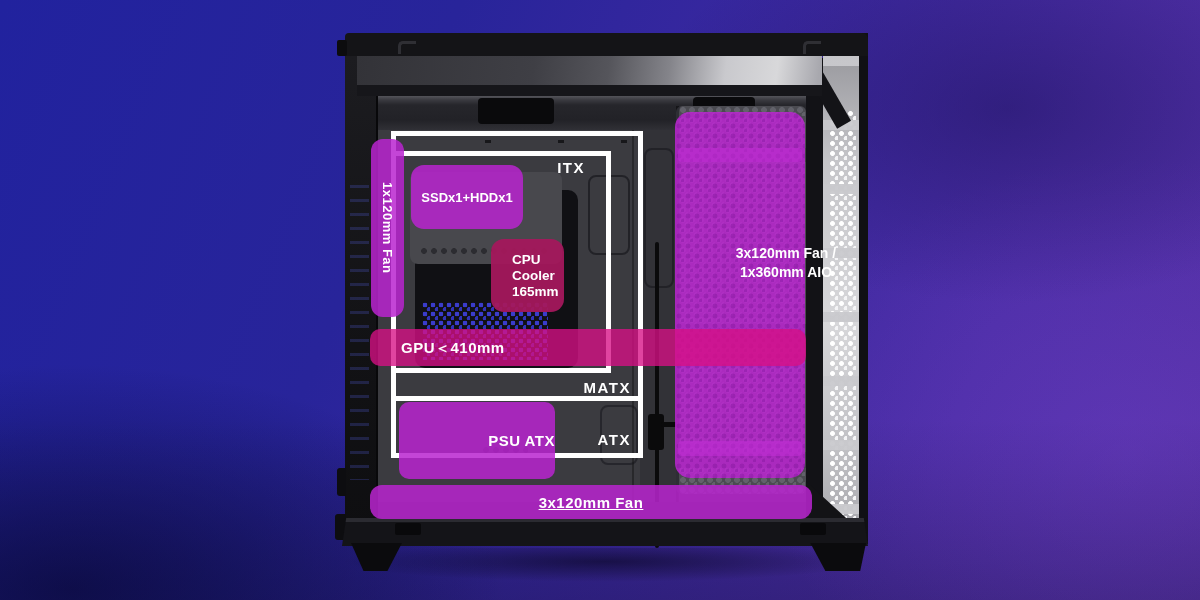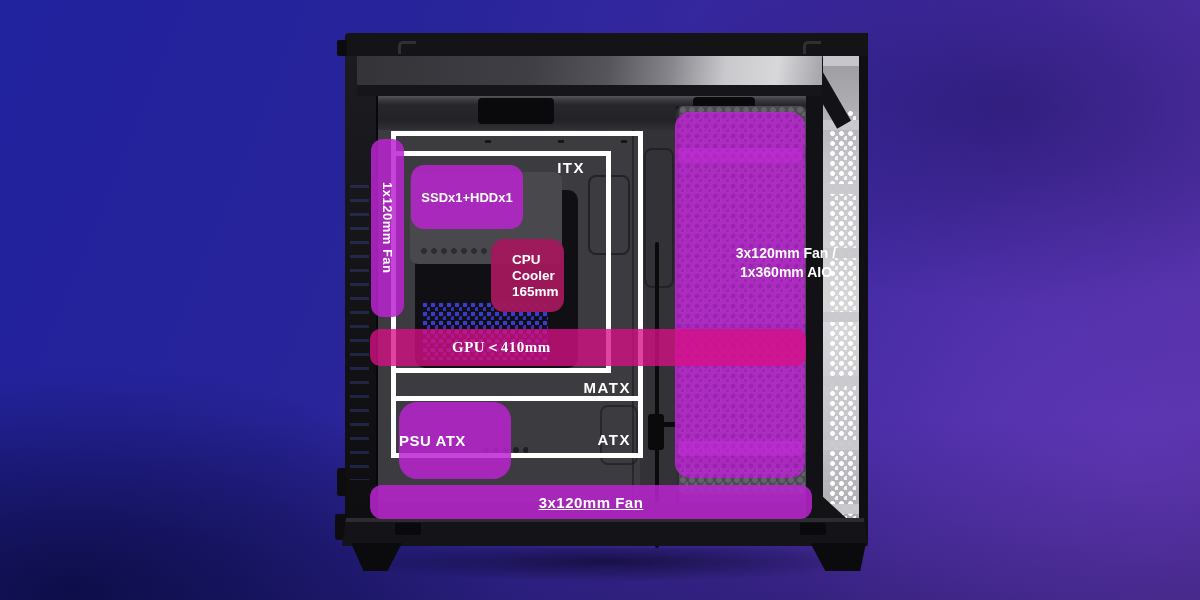--- a/index.html
+++ b/index.html
@@ -111,30 +111,30 @@
   .ov-leftfan span{writing-mode:vertical-rl;display:block;margin:0 auto;
     height:100%;text-align:center;font-size:13px;letter-spacing:.5px;line-height:33px;}
   .ov-ssd{left:411px;top:165px;width:112px;height:64px;border-radius:13px;
     background:rgba(186,36,208,.85);display:flex;align-items:center;justify-content:center;}
   .ov-ssd span{font-size:13px;}
   .ov-cpu{left:491px;top:239px;width:73px;height:73px;border-radius:13px;
     background:rgba(164,24,92,.95);display:flex;flex-direction:column;justify-content:center;
     padding-left:21px;font-size:13.5px;line-height:16px;}
   .ov-gpu{left:370px;top:329px;width:436px;height:37px;border-radius:10px;
     background:rgba(215,16,133,.78);}
-  .ov-gpu span{display:block;margin-left:82px;line-height:37px;font-size:15px;letter-spacing:.5px;font-family:Liberation Serif, serif;}
+  .ov-gpu span{display:block;margin-left:31px;line-height:37px;font-size:15px;letter-spacing:.5px;}
   .ov-rightfan{left:675px;top:112px;width:130px;height:366px;border-radius:15px;
     background-color:rgba(188,38,210,.86);
     background-image:radial-gradient(circle at 4px 4px, rgba(118,18,148,.32) 2.2px, transparent 2.8px),
                      radial-gradient(circle at 8.5px 9px, rgba(118,18,148,.32) 2.2px, transparent 2.8px);
     background-size:9px 10px;}
   .ov-rightfan .band{left:3px;width:124px;background:rgba(193,45,214,.55);border-radius:4px;}
   .ov-rightfan .txt{left:0;top:132px;width:130px;text-align:center;font-size:14px;line-height:19px;margin-left:46px;}
-  .ov-psu{left:399px;top:402px;width:112px;height:77px;border-radius:18px;
-    background:rgba(186,36,208,.85);display:flex;align-items:center;justify-content:flex-start;}
+  .ov-psu{left:399px;top:402px;width:156px;height:77px;border-radius:10px;
+    background:rgba(186,36,208,.85);display:flex;align-items:center;justify-content:flex-end;}
   .ov-psu span{font-size:15px;letter-spacing:.5px;}
   .ov-bottomfan{left:370px;top:485px;width:442px;height:34px;border-radius:12px;
     background:rgba(186,36,208,.85);display:flex;align-items:center;justify-content:center;}
   .ov-bottomfan span{font-size:15px;letter-spacing:.5px;text-decoration:underline;}
 </style>
 </head>
 <body>
 
 <div id="canvas">
   <div class="bg"></div>

